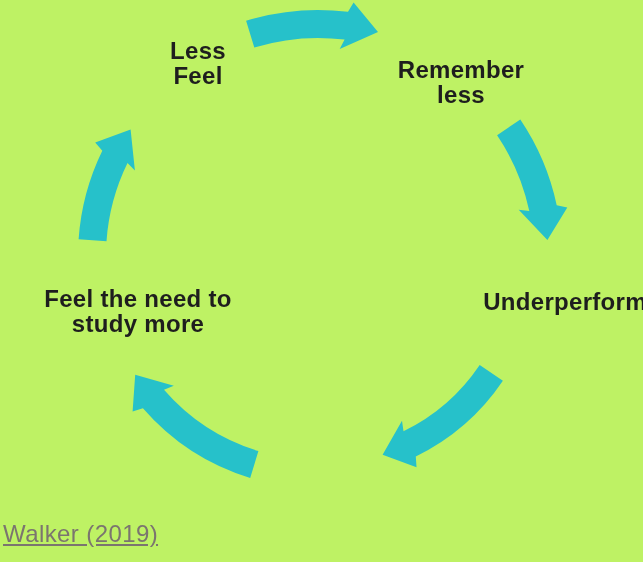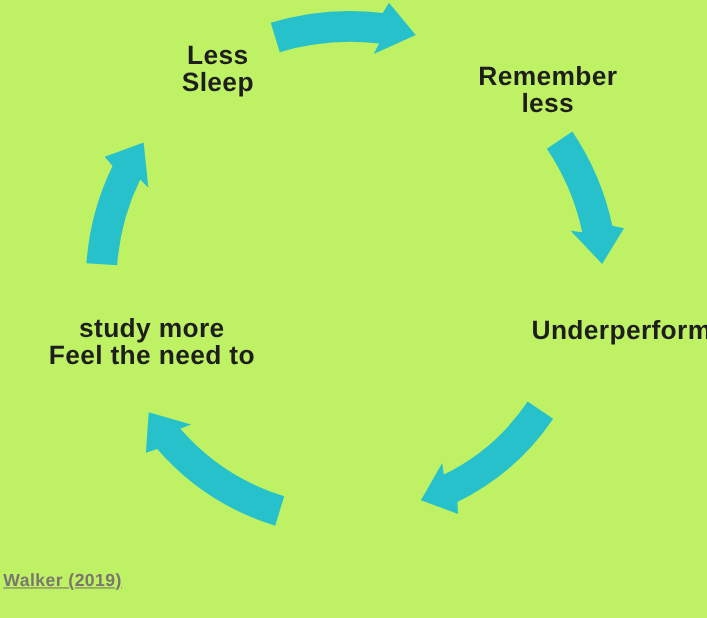--- a/index.html
+++ b/index.html
@@ -22,29 +22,29 @@
     text-align: center;
     font-size: 24px;
     font-weight: 700;
     letter-spacing: 0.3px;
     line-height: 25px;
     color: var(--c-text, #1e1e1e);
     white-space: nowrap;
   }
   .node span { display: block; }
   .n-less-sleep          { left: 198px; top: 63px;  }
-  .n-remember-less       { left: 461px; top: 82px; margin-left: 37px;  }
+  .n-remember-less       { left: 461px; top: 82px;  }
   .n-underperform        { left: 565px; top: 301px; }
   .n-perceived-pressure  { left: 311px; top: 460px; }
   .n-feel-need           { left: 138px; top: 311px; }
   .citation {
     position: absolute;
     left: 3px; top: 520px;
-    font-size: 16px;
-    font-weight: 700;
+    font-size: 24px;
+    font-weight: 400;
     letter-spacing: 0.4px;
     color: var(--c-citation, #7b756f);
     text-decoration: underline;
     cursor: pointer;
   }
 </style>
 </head>
 <body>
 
 <div class="canvas">
@@ -52,33 +52,33 @@
   <svg id="arrows-svg" viewBox="0 0 643 562" xmlns="http://www.w3.org/2000/svg">
       <path d="M246.1,20.7 A246,246 0 0 1 348.0,11.8 L353.6,2.5 L378.0,31.9 L339.7,49.1 L344.6,39.6 A218,218 0 0 0 254.3,47.5 Z" fill="#26c1ca"></path>
       <path d="M520.3,119.6 A244,244 0 0 1 556.7,205.3 L567.3,207.5 L547.4,240.0 L518.7,209.7 L529.3,211.1 A216,216 0 0 0 497.1,135.2 Z" fill="#26c1ca"></path>
       <path d="M502.9,380.7 A223,223 0 0 1 415.8,456.4 L416.5,467.2 L382.6,454.8 L402.0,420.8 L403.5,431.3 A195,195 0 0 0 479.7,365.0 Z" fill="#26c1ca"></path>
       <path d="M250.2,477.9 A232,232 0 0 1 142.9,408.2 L132.6,411.6 L135.2,374.7 L173.8,385.8 L164.0,389.8 A204,204 0 0 0 258.4,451.1 Z" fill="#26c1ca"></path>
       <path d="M78.6,239.3 A240,240 0 0 1 102.3,150.8 L95.2,142.5 L130.6,129.6 L134.9,170.6 L127.5,163.1 A212,212 0 0 0 106.5,241.2 Z" fill="#26c1ca"></path>
     </svg>
 
   <div class="node n-less-sleep">
     <span>Less</span>
-    <span>Sleep</span>
+    <span>Feel</span>
   </div>
 
   <div class="node n-remember-less">
     <span>Remember</span>
     <span>less</span>
   </div>
 
   <div class="node n-underperform">
     <span>Underperform</span>
   </div>
 
 
   <div class="node n-feel-need">
+    <span>Feel the need to</span>
     <span>study more</span>
-    <span>Feel the need to</span>
   </div>
 
   <a class="citation">Walker (2019)</a>
 
 </div>
 
 </body></html>

